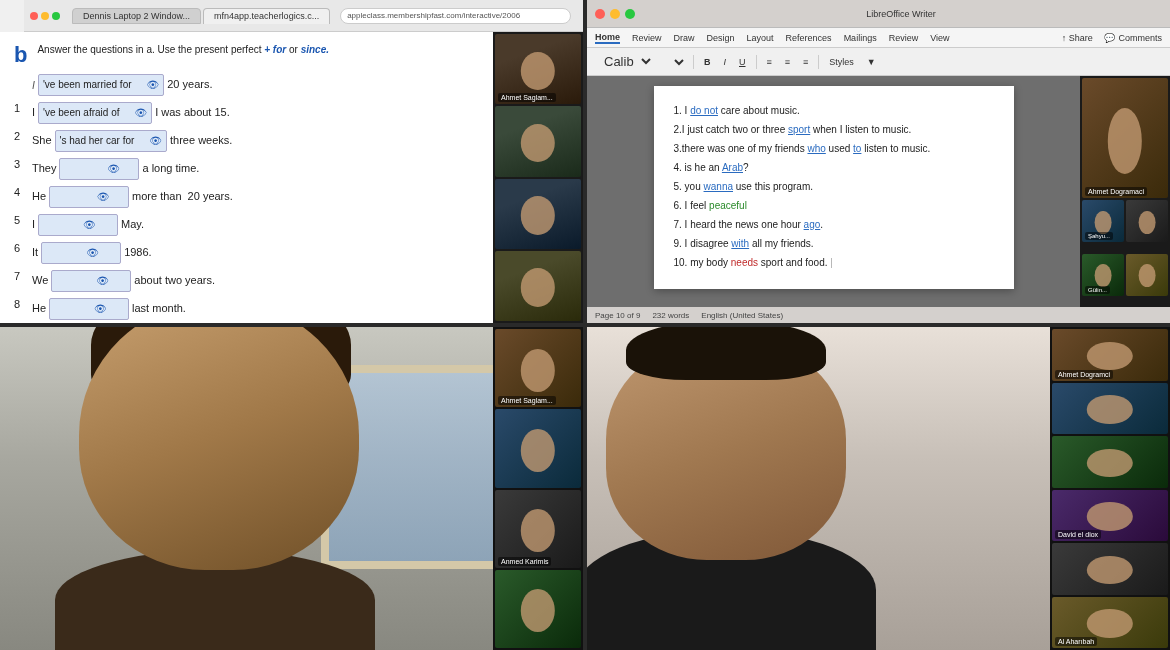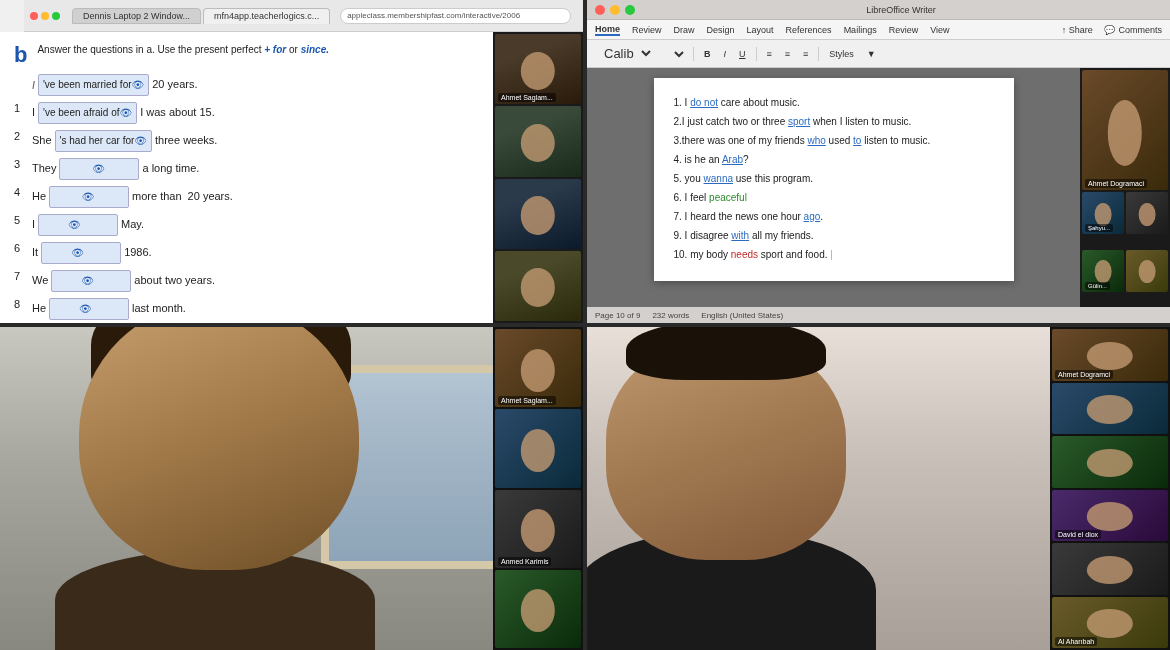--- a/index.html
+++ b/index.html
@@ -111,21 +111,21 @@
     }
     .item-num {
       font-size: 11px;
       color: #222;
       min-width: 14px;
     }
     .item-text { display: flex; flex-wrap: wrap; align-items: center; gap: 3px; line-height: 1.8; }
     .fill-box {
       display: inline-flex;
       align-items: center;
-      gap: 0;
+      gap: 15px;
       background: #dce8f7;
       border: 1px solid #aac;
       border-radius: 2px;
       padding: 1px 4px;
       font-size: 10px;
       color: #222;
       min-width: 80px;
     }
     .eye-icon {
       color: #1a56b0;
@@ -178,21 +178,21 @@
 
     
     #tr {
       background: #e0e0e0;
       display: flex;
       flex-direction: column;
     }
 
     .macos-bar {
       background: #d4d0cd;
-      height: 20px;
+      height: 28px;
       display: flex;
       align-items: center;
       padding: 0 8px;
       gap: 5px;
       border-bottom: 1px solid #bbb;
       flex-shrink: 0;
     }
     .macos-btn { width: 10px; height: 10px; border-radius: 50%; }
     .mac-red { background: #ff5f57; }
     .mac-yellow { background: #febc2e; }

